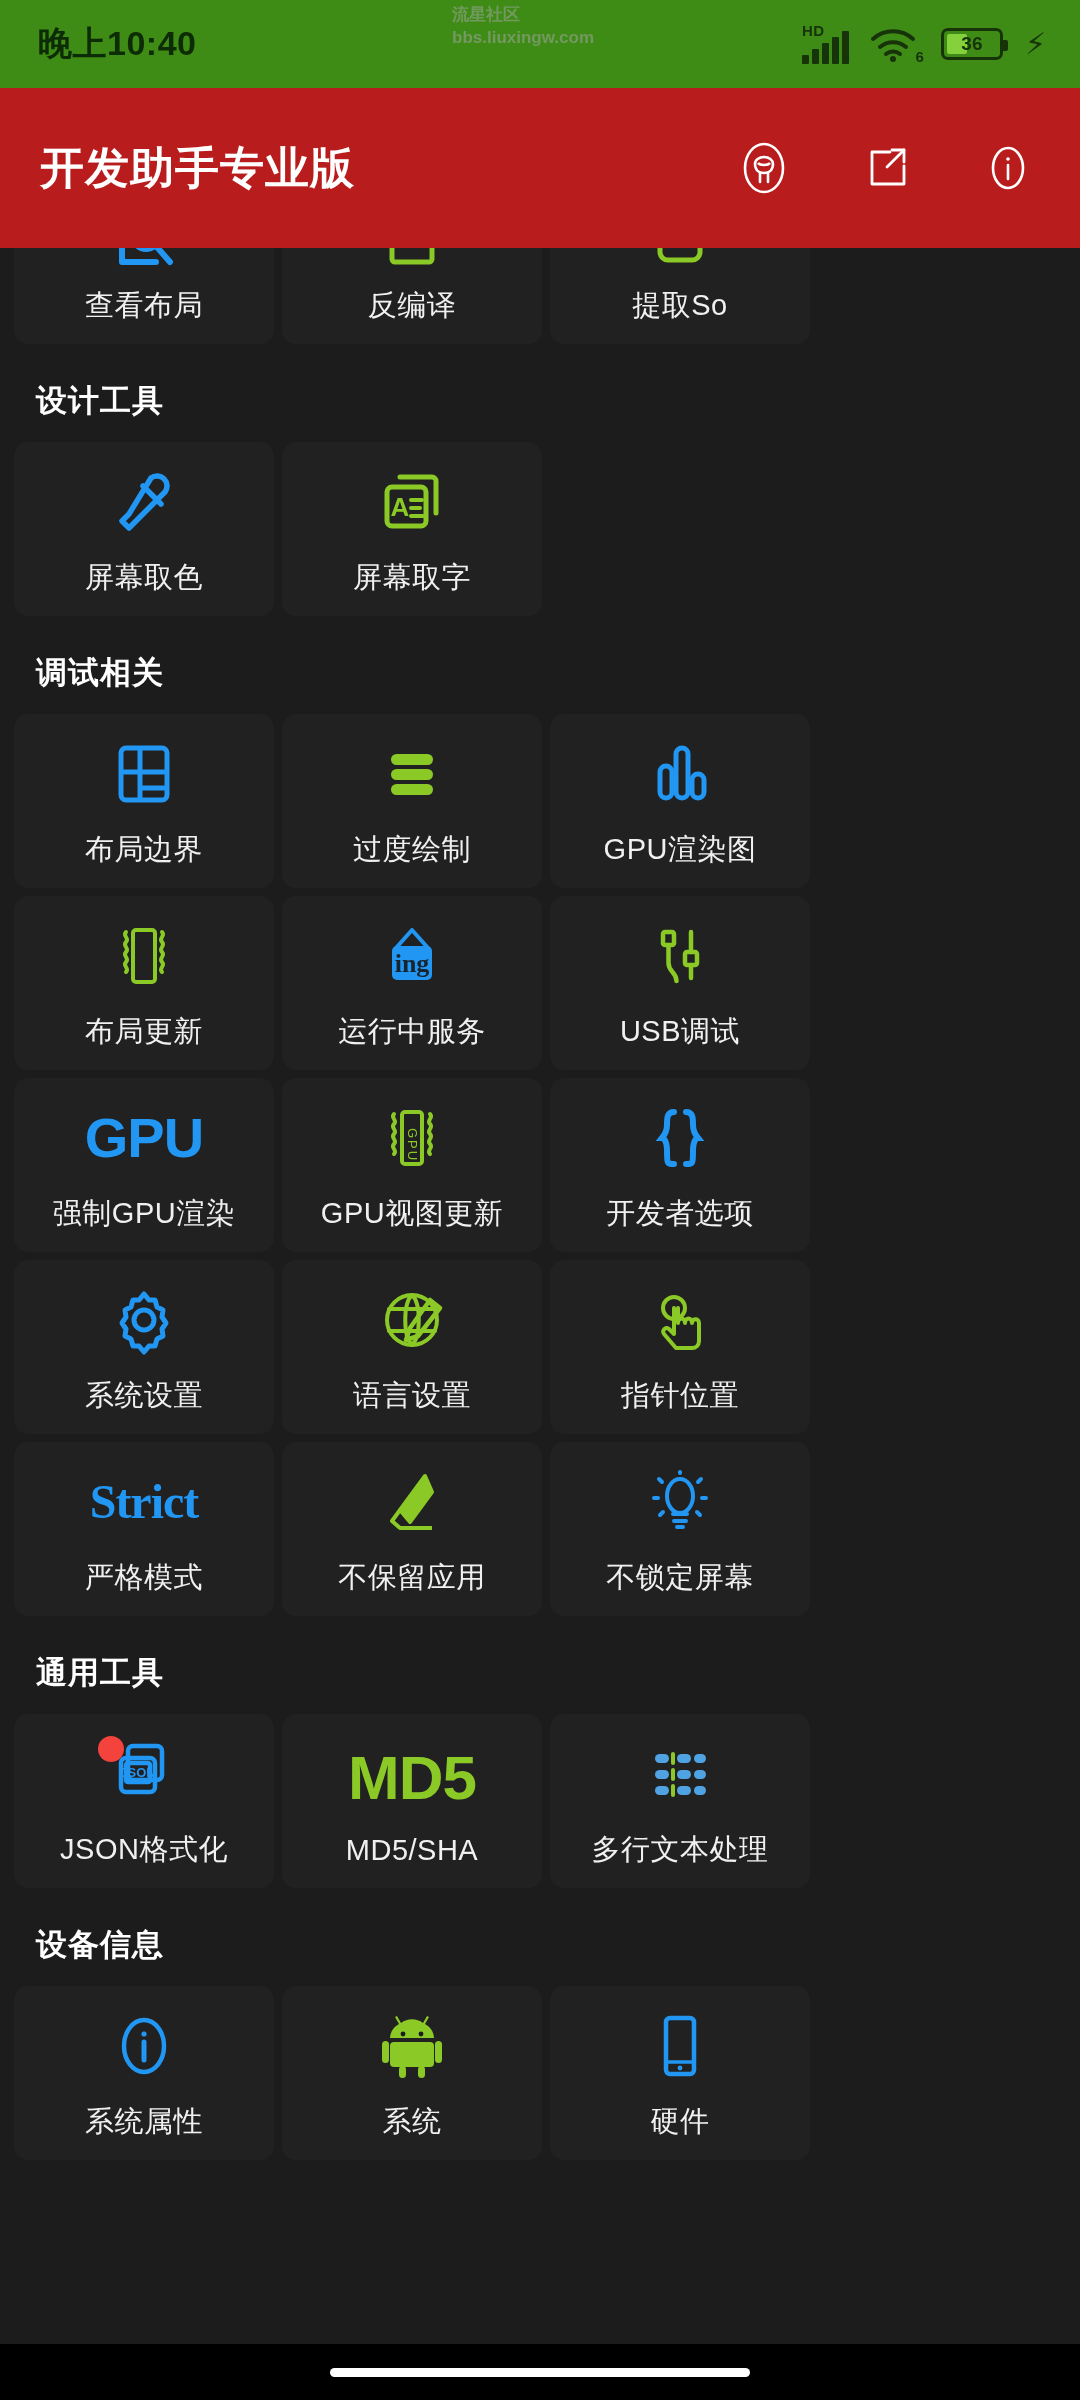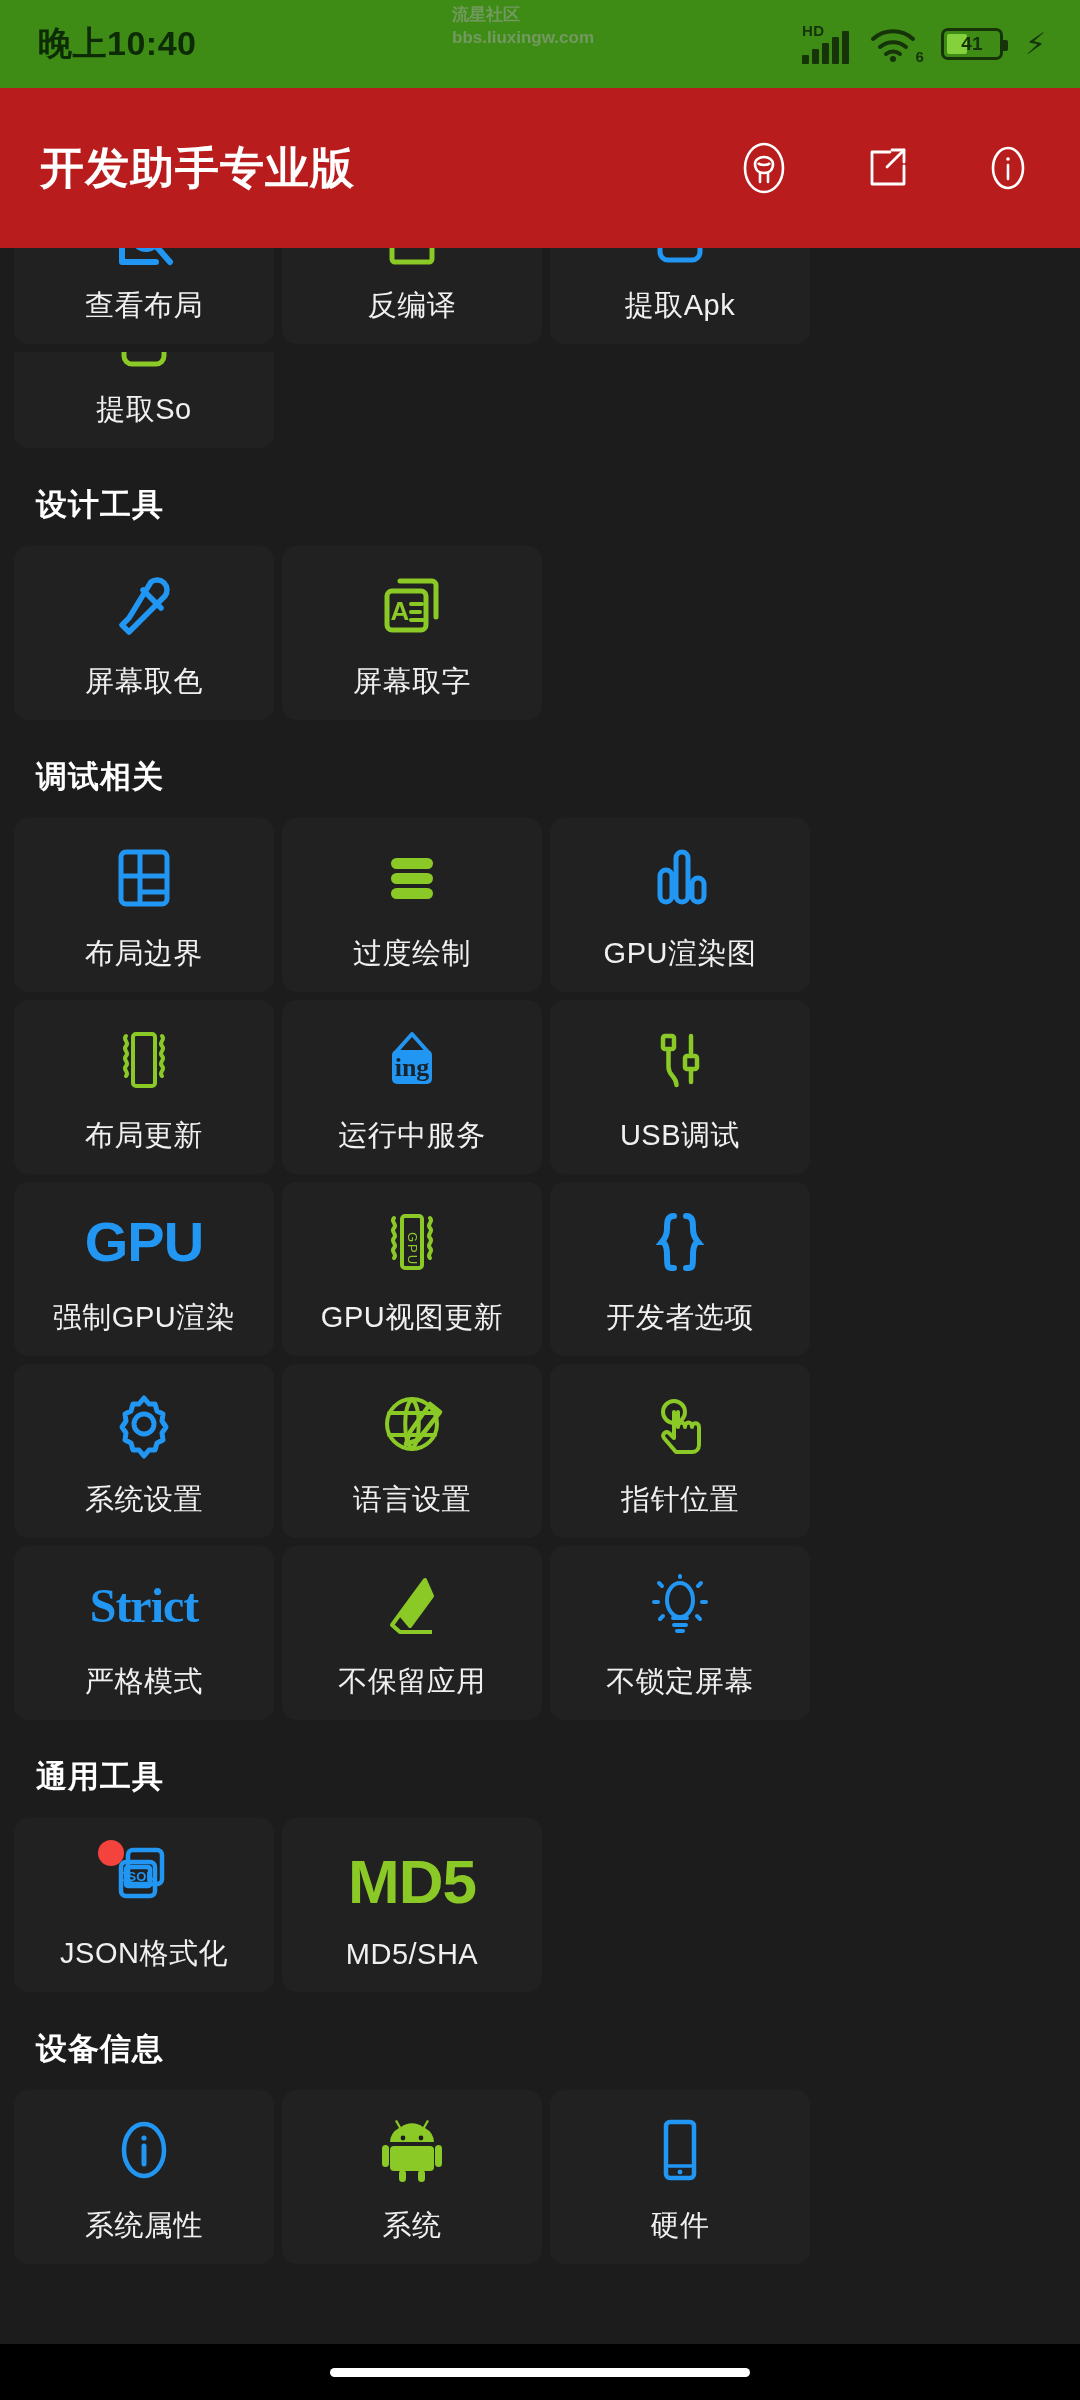--- a/index.html
+++ b/index.html
@@ -127,21 +127,21 @@
           <path d="M4 15 A30 30 0 0 1 44 15"></path>
           <path d="M11 23 A20 20 0 0 1 37 23"></path>
           <path d="M17 30 A11 11 0 0 1 31 30"></path>
           <circle cx="24" cy="35" r="3" fill="#17330a" stroke="none"></circle>
         </svg>
         <span class="wifi-num">6</span>
       </div>
 
       <div class="batt">
         <div class="batt-fill"></div>
-        <div class="batt-txt">41</div>
+        <div class="batt-txt">36</div>
       </div>
       <div class="bolt">⚡</div>
     </div>
   </div>
 
   <div class="appbar">
     <div class="app-title">开发助手专业版</div>
     <div class="appbar-actions">
 
       <span class="ic">
@@ -189,29 +189,20 @@
         <span class="tile-icon">
           <svg viewBox="0 0 84 84" width="84" height="84" fill="none" stroke="#8BC926" stroke-width="5" stroke-linejoin="round">
             <rect x="22" y="20" width="40" height="40" rx="3"></rect>
             <path d="M18 18h48" stroke-width="7" stroke-linecap="round"></path>
           </svg>
         </span>
         <span class="tile-label">反编译</span>
       </div>
       <div class="tile partial">
         <span class="tile-icon">
-          <svg viewBox="0 0 84 84" width="84" height="84" fill="none" stroke="#2196F3" stroke-width="5">
-            <rect x="22" y="18" width="40" height="40" rx="8"></rect>
-            <text x="42" y="45" font-size="16" font-family="Liberation Sans, sans-serif" fill="#2196F3" stroke="none" text-anchor="middle">APK</text>
-          </svg>
-        </span>
-        <span class="tile-label">提取Apk</span>
-      </div>
-      <div class="tile partial">
-        <span class="tile-icon">
           <svg viewBox="0 0 84 84" width="84" height="84" fill="none" stroke="#8BC926" stroke-width="5">
             <rect x="22" y="18" width="40" height="40" rx="8"></rect>
             <text x="38" y="46" font-size="26" font-family="Liberation Serif, serif" fill="#8BC926" stroke="none" text-anchor="middle">C</text>
             <text x="56" y="36" font-size="16" font-family="Liberation Sans, sans-serif" fill="#8BC926" stroke="none" text-anchor="middle">++</text>
           </svg>
         </span>
         <span class="tile-label">提取So</span>
       </div>
     </div>
 
@@ -412,20 +403,43 @@
           </svg>
           <span class="badge"></span>
         </span>
         <span class="tile-label">JSON格式化</span>
       </div>
       <div class="tile">
         <span class="tile-icon">
           <span class="txt-icon" style="color:#8BC926;font-size:62px;">MD5</span>
         </span>
         <span class="tile-label">MD5/SHA</span>
+      </div>
+      <div class="tile">
+        <span class="tile-icon">
+          <svg viewBox="0 0 84 84" width="84" height="84" fill="none">
+            <g fill="#4FA3E3">
+              <rect x="17" y="22" width="14" height="9" rx="4.5"></rect>
+              <rect x="39" y="22" width="14" height="9" rx="4.5"></rect>
+              <rect x="56" y="22" width="12" height="9" rx="4.5"></rect>
+              <rect x="17" y="38" width="14" height="9" rx="4.5"></rect>
+              <rect x="39" y="38" width="14" height="9" rx="4.5"></rect>
+              <rect x="56" y="38" width="12" height="9" rx="4.5"></rect>
+              <rect x="17" y="54" width="14" height="9" rx="4.5"></rect>
+              <rect x="39" y="54" width="14" height="9" rx="4.5"></rect>
+              <rect x="56" y="54" width="12" height="9" rx="4.5"></rect>
+            </g>
+            <g fill="#8BC926">
+              <rect x="33" y="20" width="4" height="13" rx="2"></rect>
+              <rect x="33" y="36" width="4" height="13" rx="2"></rect>
+              <rect x="33" y="52" width="4" height="13" rx="2"></rect>
+            </g>
+          </svg>
+        </span>
+        <span class="tile-label">多行文本处理</span>
       </div>
     </div>
 
     <div class="section-title">设备信息</div>
     <div class="grid">
 
       <div class="tile">
         <span class="tile-icon">
           <svg viewBox="0 0 84 84" width="84" height="84" fill="none" stroke="#2196F3" stroke-width="4.5">
             <ellipse cx="42" cy="42" rx="20" ry="26"></ellipse>

